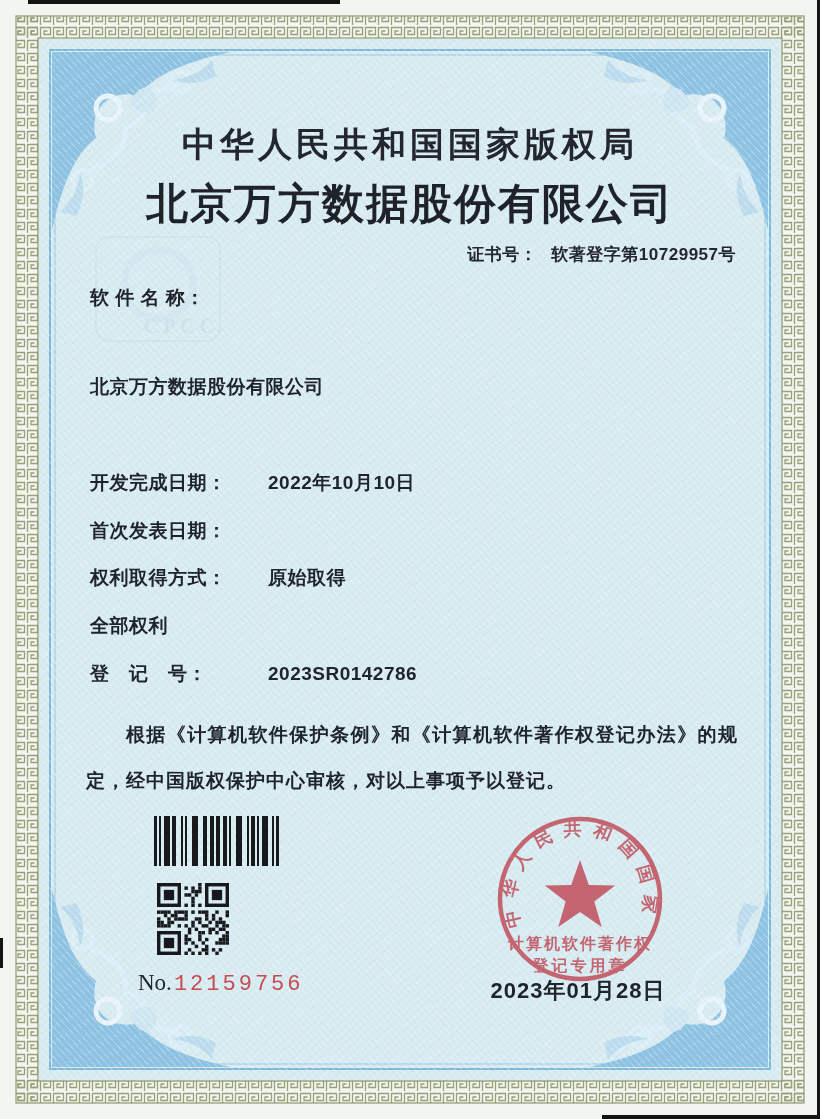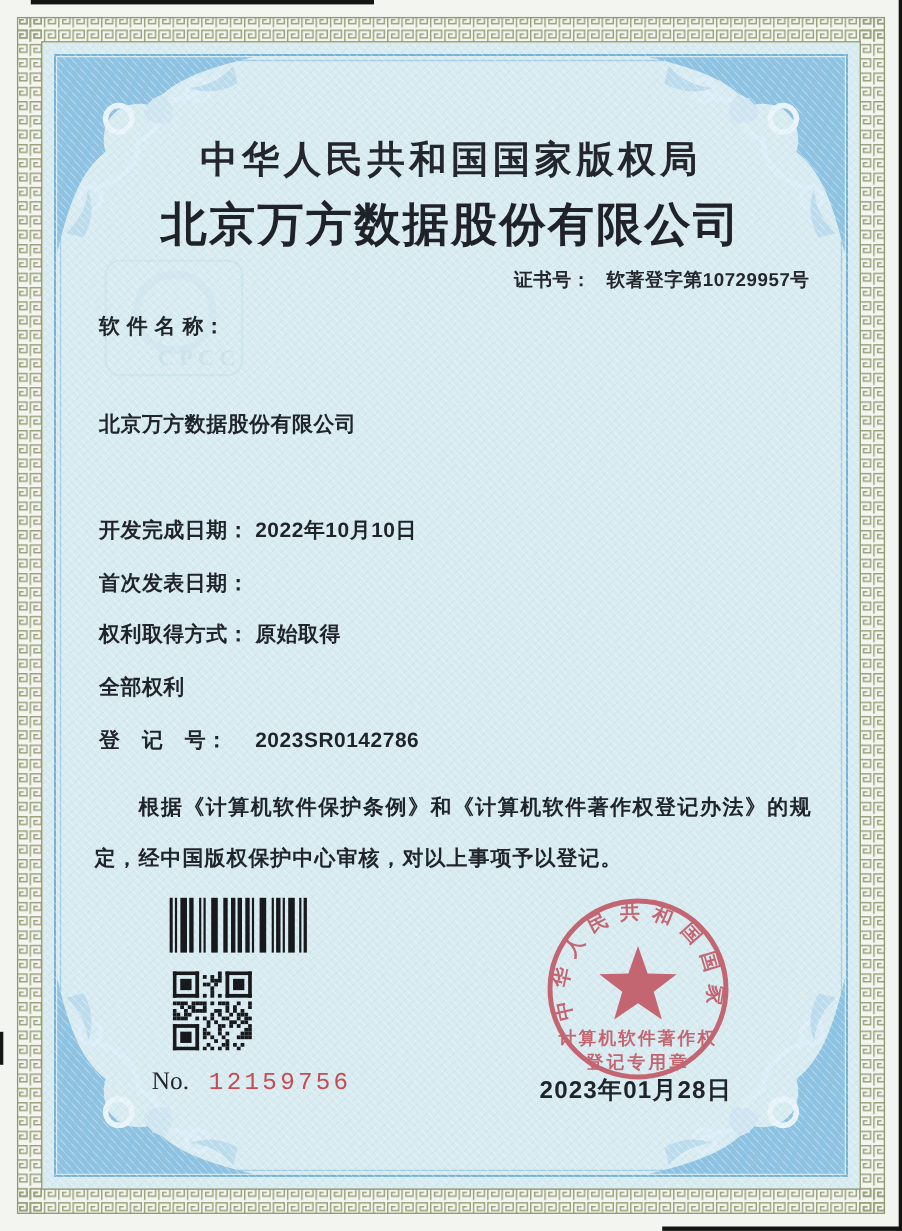--- a/index.html
+++ b/index.html
@@ -43,37 +43,37 @@
     position:absolute;left:0;top:176px;width:820px;text-align:center;
     font-family:"Liberation Serif", serif;font-weight:bold;
     font-size:42px;letter-spacing:2px;color:#1f2228;
   }
   .cert-no{
     position:absolute;right:84px;top:243px;
     font-size:17px;font-weight:bold;color:#23262c;letter-spacing:.5px;text-align:right;
   }
   .cert-no .gap{display:inline-block;width:14px;}
   .field-row{position:absolute;left:90px;display:flex;align-items:flex-start;
-    font-size:19px;font-weight:bold;color:#1f232a;}
+    font-size:19px;font-weight:bold;color:#1f232a;gap:36px;}
   .flabel{width:142px;flex:0 0 142px;letter-spacing:.5px;}
   .fvalue{letter-spacing:.5px;}
   .fvalue .vline{display:block;line-height:29px;}
   .fvalue,.flabel{line-height:29px;}
   .statement{
     position:absolute;left:86px;top:712px;width:652px;
     font-size:19px;font-weight:bold;color:#1f232a;
     line-height:46px;text-align:justify;text-indent:2.1em;letter-spacing:1px;
   }
   .serial{
     position:absolute;left:138px;top:970px;
     font-family:"Liberation Serif", serif;font-size:23px;color:#23262c;
   }
   .serial .num{
     font-family:"Liberation Mono", monospace;color:#c64b52;
-    letter-spacing:3px;margin-left:18px;font-size:22px;
+    letter-spacing:3px;margin-left:2px;font-size:22px;
   }
   .issue-date{
     position:absolute;left:468px;top:976px;width:220px;text-align:center;
     font-size:22px;font-weight:bold;color:#1f232a;letter-spacing:1px;
   }
   .seal-svg{position:absolute;left:475px;top:797px;opacity:.92;}
   .seal-svg text{font-family:"Liberation Sans", sans-serif;font-weight:bold;}
   .barcode-svg{position:absolute;left:154px;top:816px;}
   .qrcode-svg{position:absolute;left:157px;top:883px;}
 </style>

